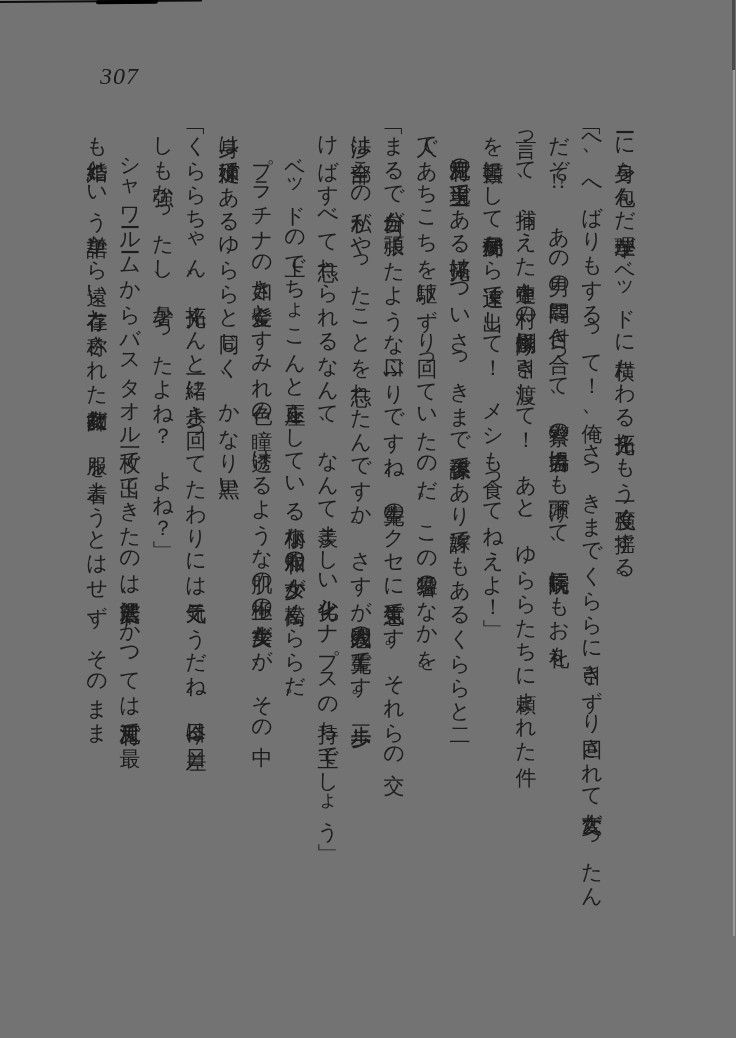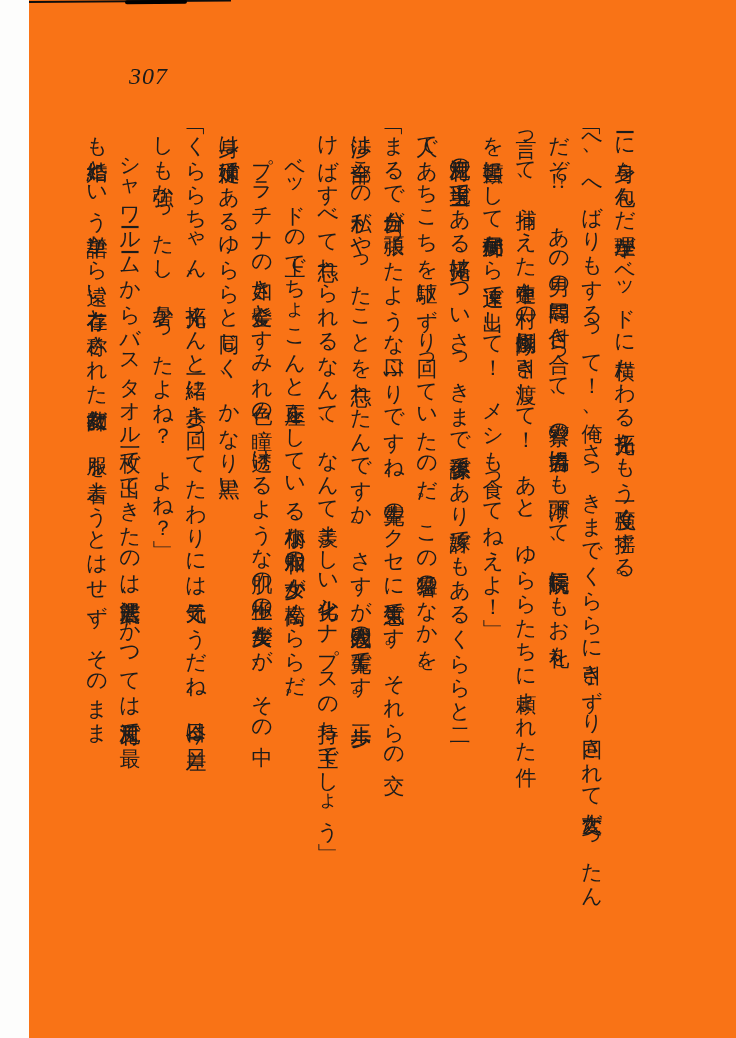--- a/index.html
+++ b/index.html
@@ -9,22 +9,21 @@
   body {
     width: 736px;
     height: 1038px;
     background: #fdfdfc;
     position: relative;
     overflow: hidden;
   }
   .page {
     position: absolute;
     inset: 0;
-    background: #f97316;
-    margin-left: 29px;
+    background: #737373;
   }
   
   .artifact-top-line {
     position: absolute;
     top: 1px;
     left: 0;
     width: 202px;
     height: 2px;
     background: #0d0d0d;
     transform: rotate(-0.4deg);

